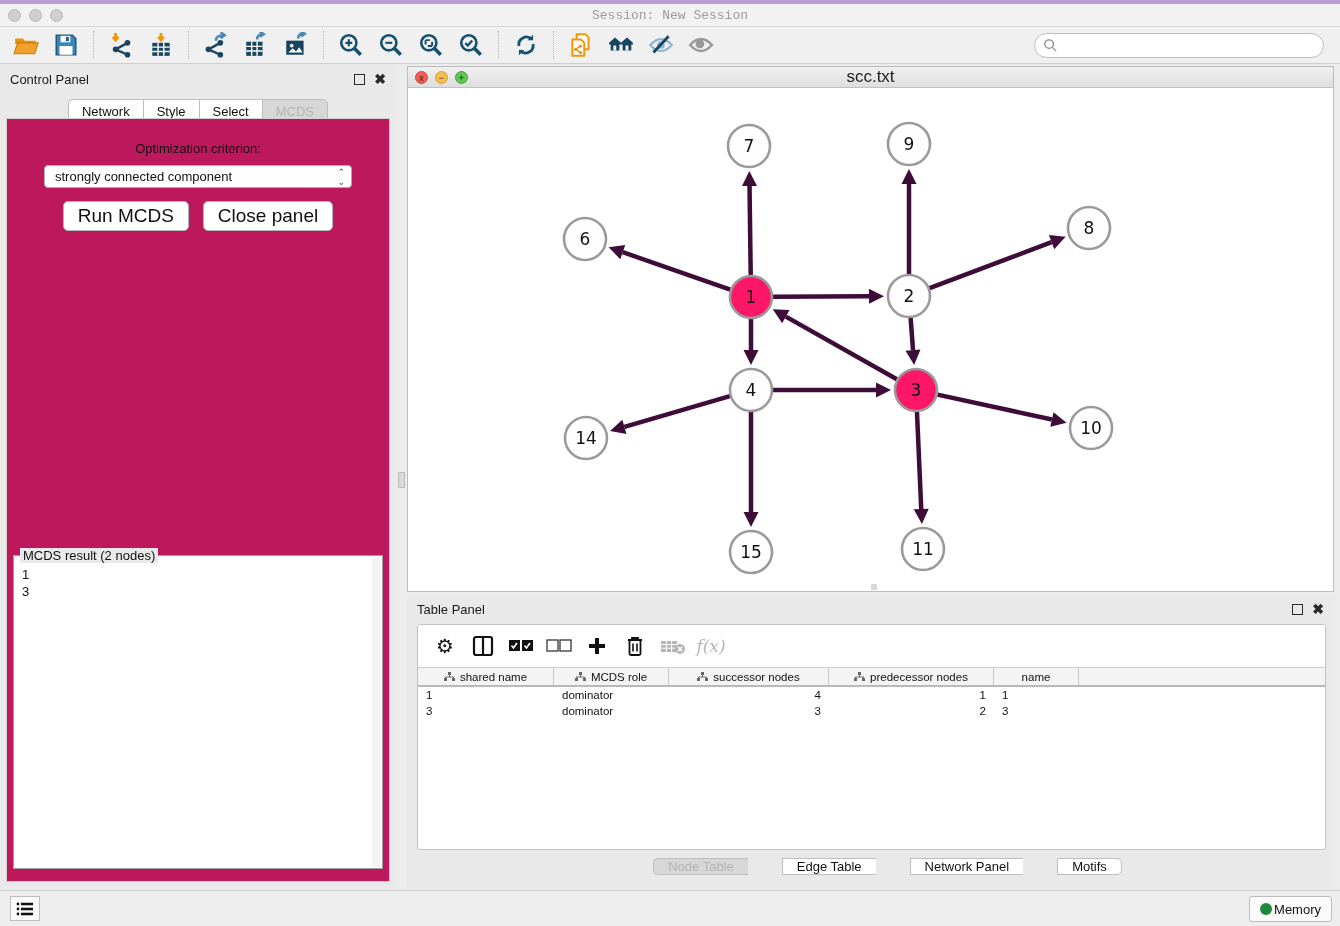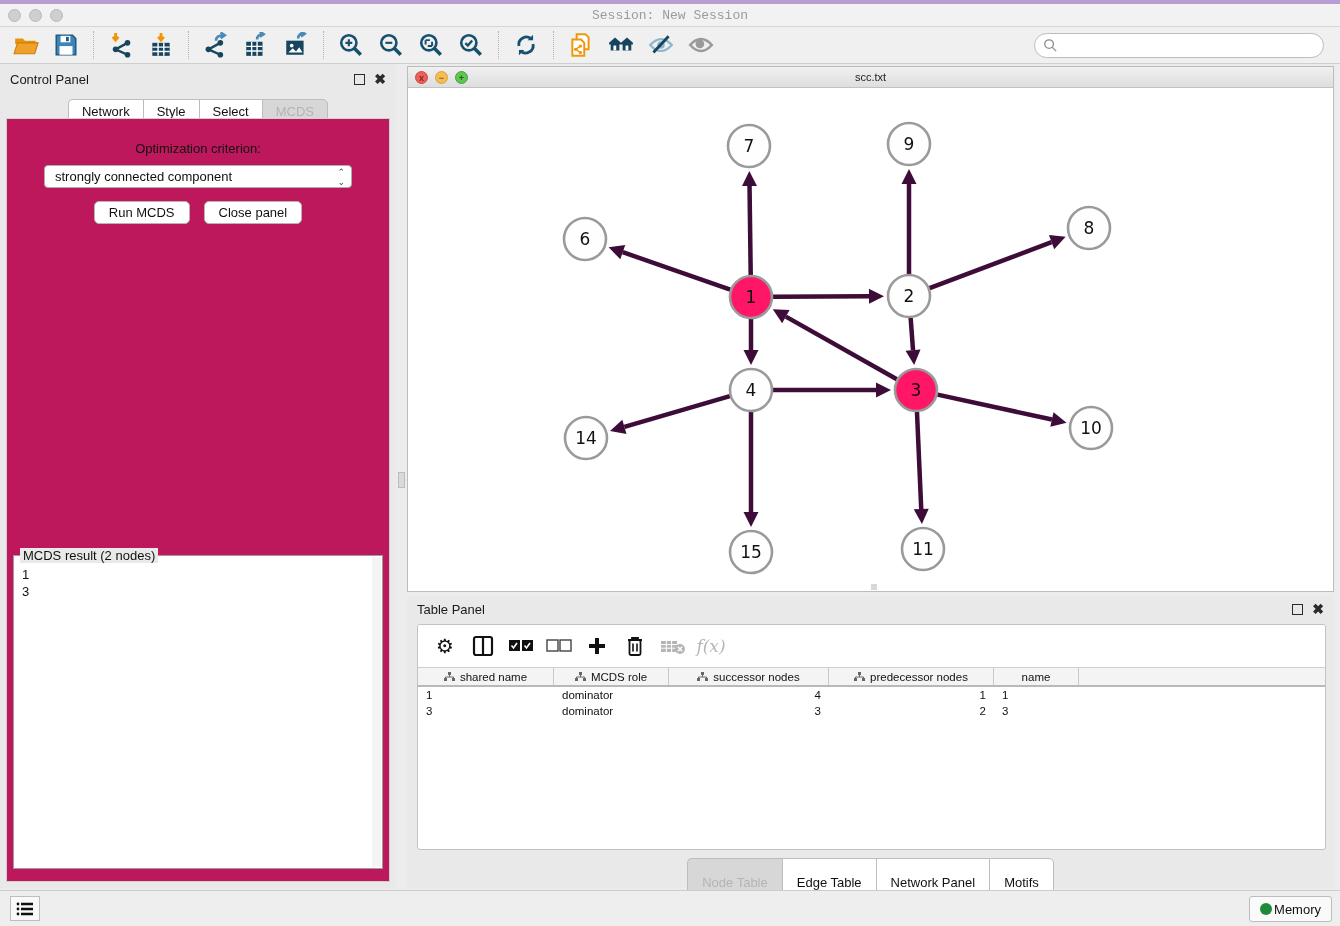--- a/index.html
+++ b/index.html
@@ -43,21 +43,21 @@
 
   .mcds-body { position:absolute; left:6px; right:6px; top:54px; bottom:6px;
                border:1px solid #cfcfcf; background:#be185d; }
   .opt-label { text-align:center; font-size:13px; margin-top:22px; color:#111; }
   .combo { margin:9px auto 0; width:308px; height:23px; background:#fff; border:1px solid #aeaeae;
            border-radius:4px; display:flex; align-items:center; font-size:13px; padding-left:10px;
            position:relative; color:#111; }
   .combo-arrows { position:absolute; right:6px; top:1px; font-size:9px; line-height:10px;
                   color:#444; text-align:center; }
   .btn-row { display:flex; justify-content:center; gap:14px; margin-top:13px; }
-  .mac-btn { background:#fff; border:1px solid #b5b5b5; border-radius:5px; font-size:13px;
+  .mac-btn { background:#fff; border:1px solid #b5b5b5; border-radius:5px; font-size:19px;
              padding:3px 14px; color:#111; font-family:"Liberation Sans", sans-serif; }
 
   .result-box { position:absolute; left:6px; right:6px; top:436px; bottom:12px;
                 border:1px solid #9d9d9d; background:#fff; }
   .result-legend { position:absolute; top:-8px; left:6px; background:#e9e9e9; font-size:13px;
                    padding:0 3px; color:#111; }
   .result-text { position:absolute; inset:10px 12px 2px 8px; font-size:13px; color:#111;
                  line-height:17px; white-space:pre; }
   .result-scroll { position:absolute; right:1px; top:1px; bottom:1px; width:9px; background:#f4f4f4; }
 
@@ -69,21 +69,21 @@
   .net-window { position:absolute; left:407px; top:66px; width:927px; height:526px;
                 border:1px solid #bcbcbc; background:#fff; }
   .net-titlebar { height:21px; background:linear-gradient(#f0f0f0,#dedede); border-bottom:1px solid #c2c2c2;
                   position:relative; display:flex; align-items:center; }
   .net-lights { display:flex; gap:7px; margin-left:7px; }
   .nl { width:13px; height:13px; border-radius:50%; font-size:9px; font-weight:bold; line-height:12px;
         text-align:center; color:#00000088; }
   .nl.red { background:#ee5f57; border:1px solid #ce4840; }
   .nl.yellow { background:#f5bd4f; border:1px solid #d9a03c; }
   .nl.green { background:#61c454; border:1px solid #46a33a; }
-  .net-title { position:absolute; left:0; right:0; text-align:center; font-size:11px; color:#222; }
+  .net-title { position:absolute; left:0; right:0; text-align:center; font-size:17px; color:#222; }
   .net-canvas { position:absolute; left:0; top:21px; width:925px; height:503px; background:#fff; }
   .net-canvas svg { position:absolute; inset:0; }
   .canvas-handle { position:absolute; left:50%; bottom:1px; width:6px; height:6px; background:#d8d8d8; }
 
   
   .table-panel { position:absolute; left:407px; top:596px; width:927px; height:292px; background:#e9e9e9; }
   .tp-head { height:26px; display:flex; align-items:center; padding:0 10px; }
   .tp-box { position:absolute; left:10px; right:8px; top:28px; height:226px;
             border:1px solid #c2c2c2; border-radius:3px; background:#fff; overflow:hidden; }
   .tp-toolbar { height:42px; background:#fff; display:flex; align-items:center; gap:4px; padding:0 10px; }
@@ -96,21 +96,21 @@
   .grid-head { display:flex; background:#f4f4f4; border-top:1px solid #cfcfcf; border-bottom:2px solid #b9b9b9; height:20px; }
   .gh-cell { display:flex; align-items:center; justify-content:center; gap:5px; border-right:1px solid #c9c9c9; }
   .gh-cell:last-child { border-right:1px solid #c9c9c9; }
   .grid-row { display:flex; height:16px; align-items:center; }
   .gc { padding:0 8px; overflow:hidden; white-space:nowrap; }
   .w0{width:136px}.w1{width:115px}.w2{width:160px}.w3{width:165px}.w4{width:85px}
   .num-r { text-align:right; }
   .tree-ic { width:11px; height:10px; }
 
   .tp-tabs { position:absolute; left:0; right:0; top:262px; display:flex; justify-content:center; }
-  .tp-tabs .seg { padding:16px 14px; }
+  .tp-tabs .seg { padding:0 14px;margin-left:34px; }
 
   
   .statusbar { position:absolute; left:0; top:890px; width:1340px; height:36px; background:#eeeeee;
                border-top:1px solid #cdcdcd; }
   .status-list-btn { position:absolute; left:10px; top:5px; width:30px; height:25px; background:#fafafa;
                      border:1px solid #bdbdbd; display:flex; align-items:center; justify-content:center; }
   .memory-btn { position:absolute; right:8px; top:5px; height:26px; background:#fafafa;
                 border:1px solid #bdbdbd; border-radius:3px; display:flex; align-items:center;
                 gap:2px; padding:0 10px; font-size:13px; color:#111; }
   .mem-dot { width:12px; height:12px; border-radius:50%; background:#1d8b3a; }

